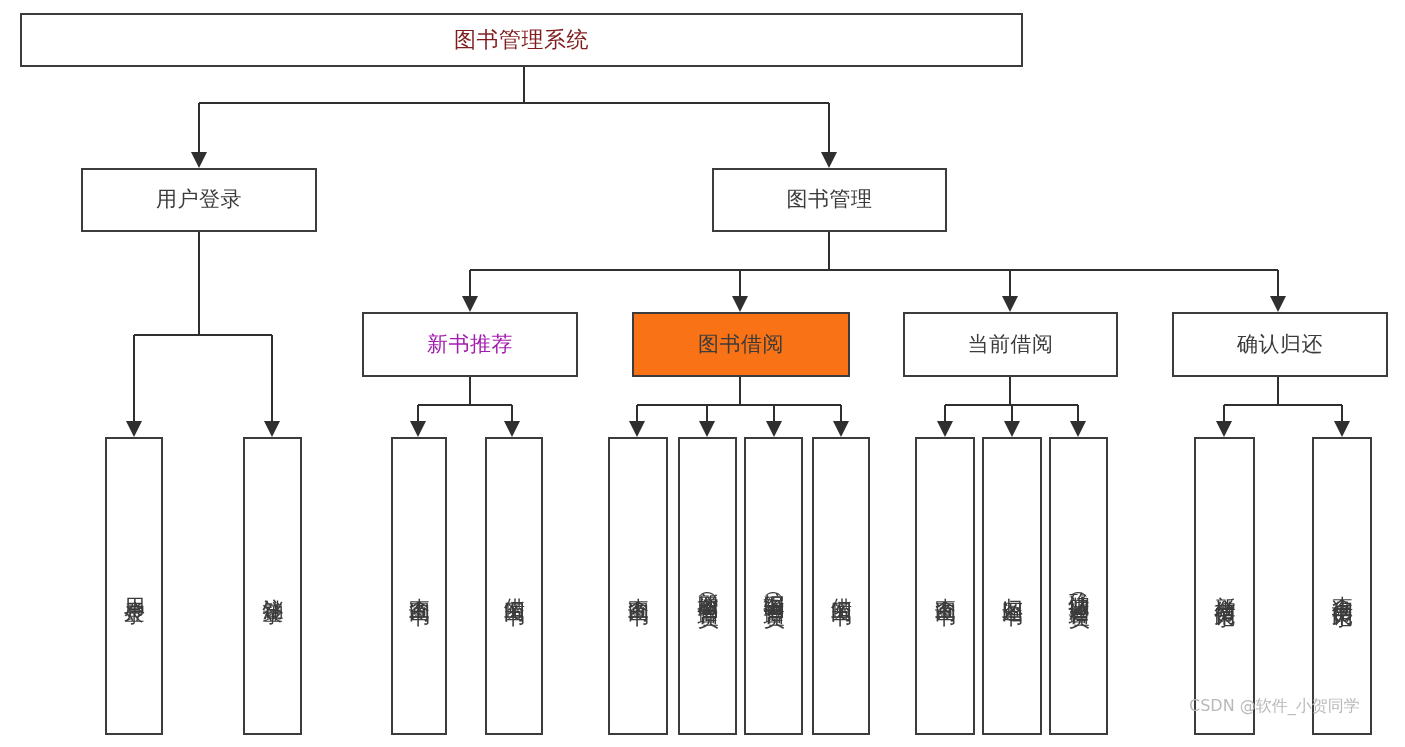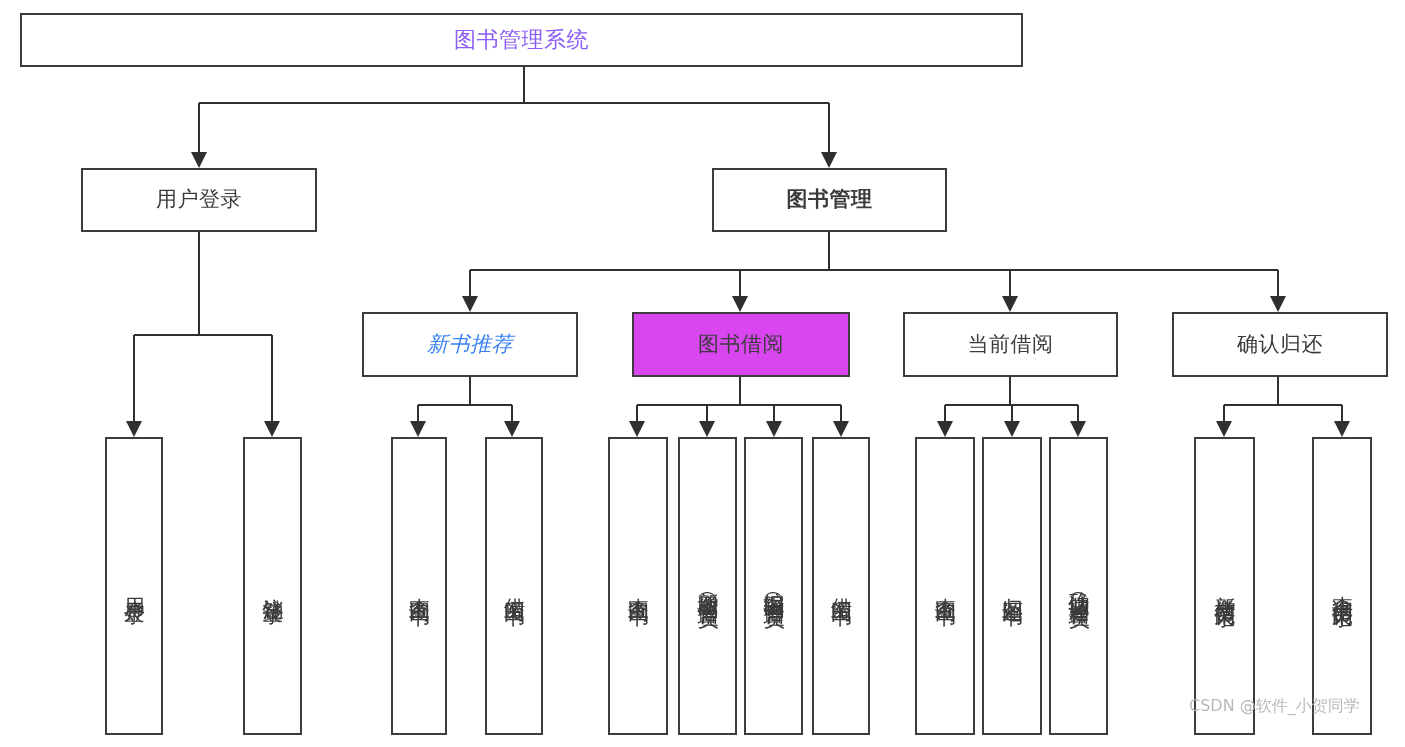--- a/index.html
+++ b/index.html
@@ -132,32 +132,32 @@
       <line x1="1278" y1="377" x2="1278" y2="405" stroke="#2f2f2f" stroke-width="2.6" shape-rendering="crispEdges"></line>
       <line x1="1224" y1="405" x2="1342" y2="405" stroke="#2f2f2f" stroke-width="2.6" shape-rendering="crispEdges"></line>
       <line x1="1224" y1="405" x2="1224" y2="422" stroke="#2f2f2f" stroke-width="2.6" shape-rendering="crispEdges"></line>
       <polygon points="1216,421 1232,421 1224,437" fill="#2f2f2f"></polygon>
       <line x1="1342" y1="405" x2="1342" y2="422" stroke="#2f2f2f" stroke-width="2.6" shape-rendering="crispEdges"></line>
       <polygon points="1334,421 1350,421 1342,437" fill="#2f2f2f"></polygon>
     </svg>
 
   <div id="nodes-layer">
       <div class="node horiz root" style="left: 20px; top: 13px; width: 1003px; height: 54px; border-color: rgb(60, 60, 60); background: rgb(255, 255, 255);">
-        <span class="node-label" style="color: #8b5cf6;">图书管理系统</span>
+        <span class="node-label" style="color: #7f1d1d;">图书管理系统</span>
       </div>
       <div class="node horiz" style="left: 81px; top: 168px; width: 236px; height: 64px; border-color: rgb(60, 60, 60); background: rgb(255, 255, 255);">
         <span class="node-label" style="color: rgb(59, 59, 59);">用户登录</span>
       </div>
-      <div class="node horiz" style="left: 712px; top: 168px; width: 235px; height: 64px; border-color: rgb(60, 60, 60); background: rgb(255, 255, 255); font-weight: bold;">
+      <div class="node horiz" style="left: 712px; top: 168px; width: 235px; height: 64px; border-color: rgb(60, 60, 60); background: rgb(255, 255, 255);">
         <span class="node-label" style="color: rgb(59, 59, 59);">图书管理</span>
       </div>
       <div class="node horiz" style="left: 362px; top: 312px; width: 216px; height: 65px; border-color: rgb(60, 60, 60); background: rgb(255, 255, 255);">
-        <span class="node-label" style="color: #3b82f6; font-style: italic;">新书推荐</span>
-      </div>
-      <div class="node horiz" style="left: 632px; top: 312px; width: 218px; height: 65px; border-color: rgb(60, 60, 60); background: #d946ef;">
+        <span class="node-label" style="color: #a21caf;">新书推荐</span>
+      </div>
+      <div class="node horiz" style="left: 632px; top: 312px; width: 218px; height: 65px; border-color: rgb(60, 60, 60); background: #f97316;">
         <span class="node-label" style="color: rgb(59, 59, 59);">图书借阅</span>
       </div>
       <div class="node horiz" style="left: 903px; top: 312px; width: 215px; height: 65px; border-color: rgb(60, 60, 60); background: rgb(255, 255, 255);">
         <span class="node-label" style="color: rgb(59, 59, 59);">当前借阅</span>
       </div>
       <div class="node horiz" style="left: 1172px; top: 312px; width: 216px; height: 65px; border-color: rgb(60, 60, 60); background: rgb(255, 255, 255);">
         <span class="node-label" style="color: rgb(59, 59, 59);">确认归还</span>
       </div>
       <div class="node vert" style="left: 105px; top: 437px; width: 58px; height: 298px; border-color: rgb(60, 60, 60); background: rgb(255, 255, 255);">
         <span class="node-label" style="color: rgb(59, 59, 59);">用户登录</span>

